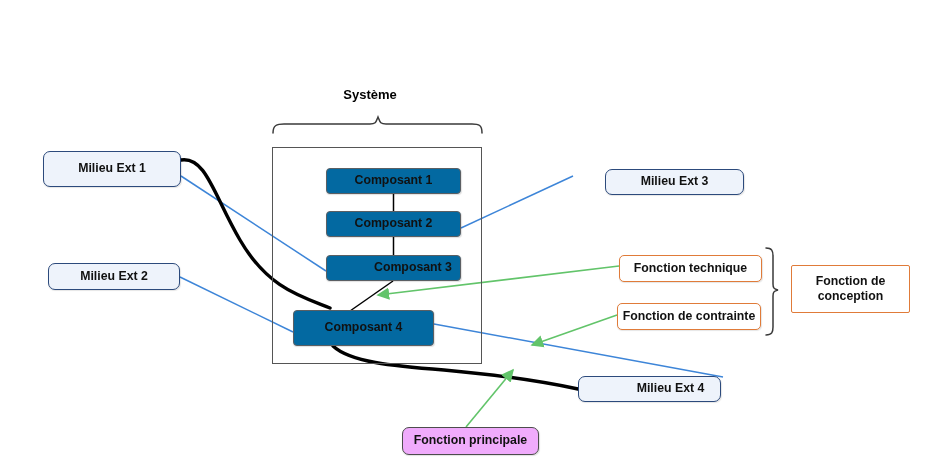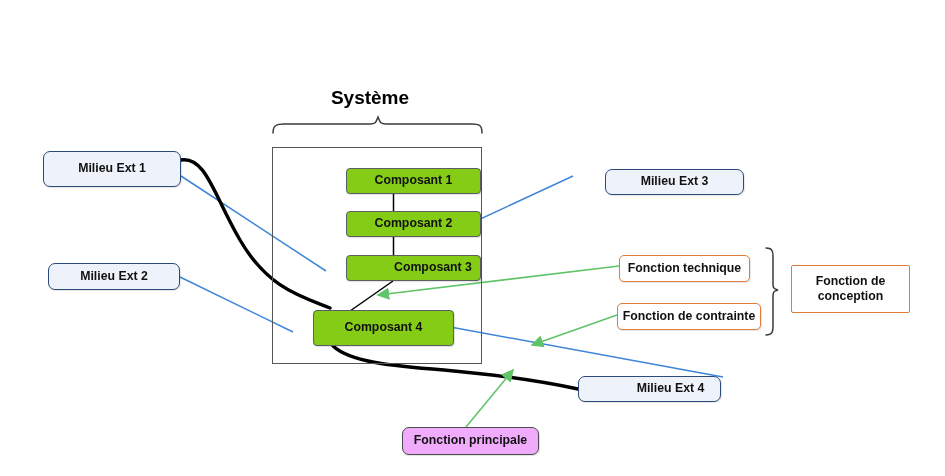--- a/index.html
+++ b/index.html
@@ -37,21 +37,21 @@
     text-align: left;
     white-space: nowrap;
     letter-spacing: -0.1px;
   }
 
   
   .system-label {
     position: absolute;
     left: 310px; top: 87px;
     width: 120px;
-    font-size: 19px;
+    font-size: 13px;
     font-weight: bold;
     color: #000000;
     text-align: center;
   }
 
   
   .system-box {
     position: absolute;
     left: 272px; top: 147px;
     width: 210px; height: 217px;
@@ -66,25 +66,24 @@
     align-items: center;
     justify-content: center;
     text-align: center;
     font-size: 12.3px;
     font-weight: bold;
     color: #111111;
     line-height: 1.25;
   }
 
   .component {
-    background: #84cc16;
+    background: #0369a1;
     border: 1.4px solid #5b5f63;
     border-radius: 4px;
     box-shadow: 0.5px 1px 1px rgba(0,0,0,0.12);
-    margin-left: 20px;
   }
 
   .milieu {
     background: #eef3fb;
     border: 1.5px solid #2c4a7c;
     border-radius: 7px;
     box-shadow: 0.5px 1px 1px rgba(0,0,0,0.10);
   }
 
   .fonction-orange {
@@ -110,21 +109,21 @@
   #comp1 { left: 326px; top: 168px; width: 135px; height: 26px; }
   #comp2 { left: 326px; top: 211px; width: 135px; height: 26px; }
   #comp3 { left: 326px; top: 255px; width: 135px; height: 26px; padding-left: 39px; }
   #comp4 { left: 293px; top: 310px; width: 141px; height: 36px; }
 
   #milieu1 { left: 43px; top: 151px; width: 138px; height: 36px; border-radius: 7px; }
   #milieu2 { left: 48px; top: 263px; width: 132px; height: 27px; }
   #milieu3 { left: 605px; top: 169px; width: 139px; height: 26px; }
   #milieu4 { left: 578px; top: 376px; width: 143px; height: 26px; padding-left: 42px; }
 
-  #fonc-tech  { left: 619px; top: 255px; width: 131px; height: 27px; }
+  #fonc-tech  { left: 619px; top: 255px; width: 143px; height: 27px; }
   #fonc-contr { left: 617px; top: 303px; width: 144px; height: 27px; }
   #fonc-conc  { left: 791px; top: 265px; width: 119px; height: 48px;
                  flex-direction: column; }
   #fonc-princ { left: 402px; top: 427px; width: 137px; height: 28px; }
 </style>
 </head>
 <body>
 
 <div id="canvas">
 

